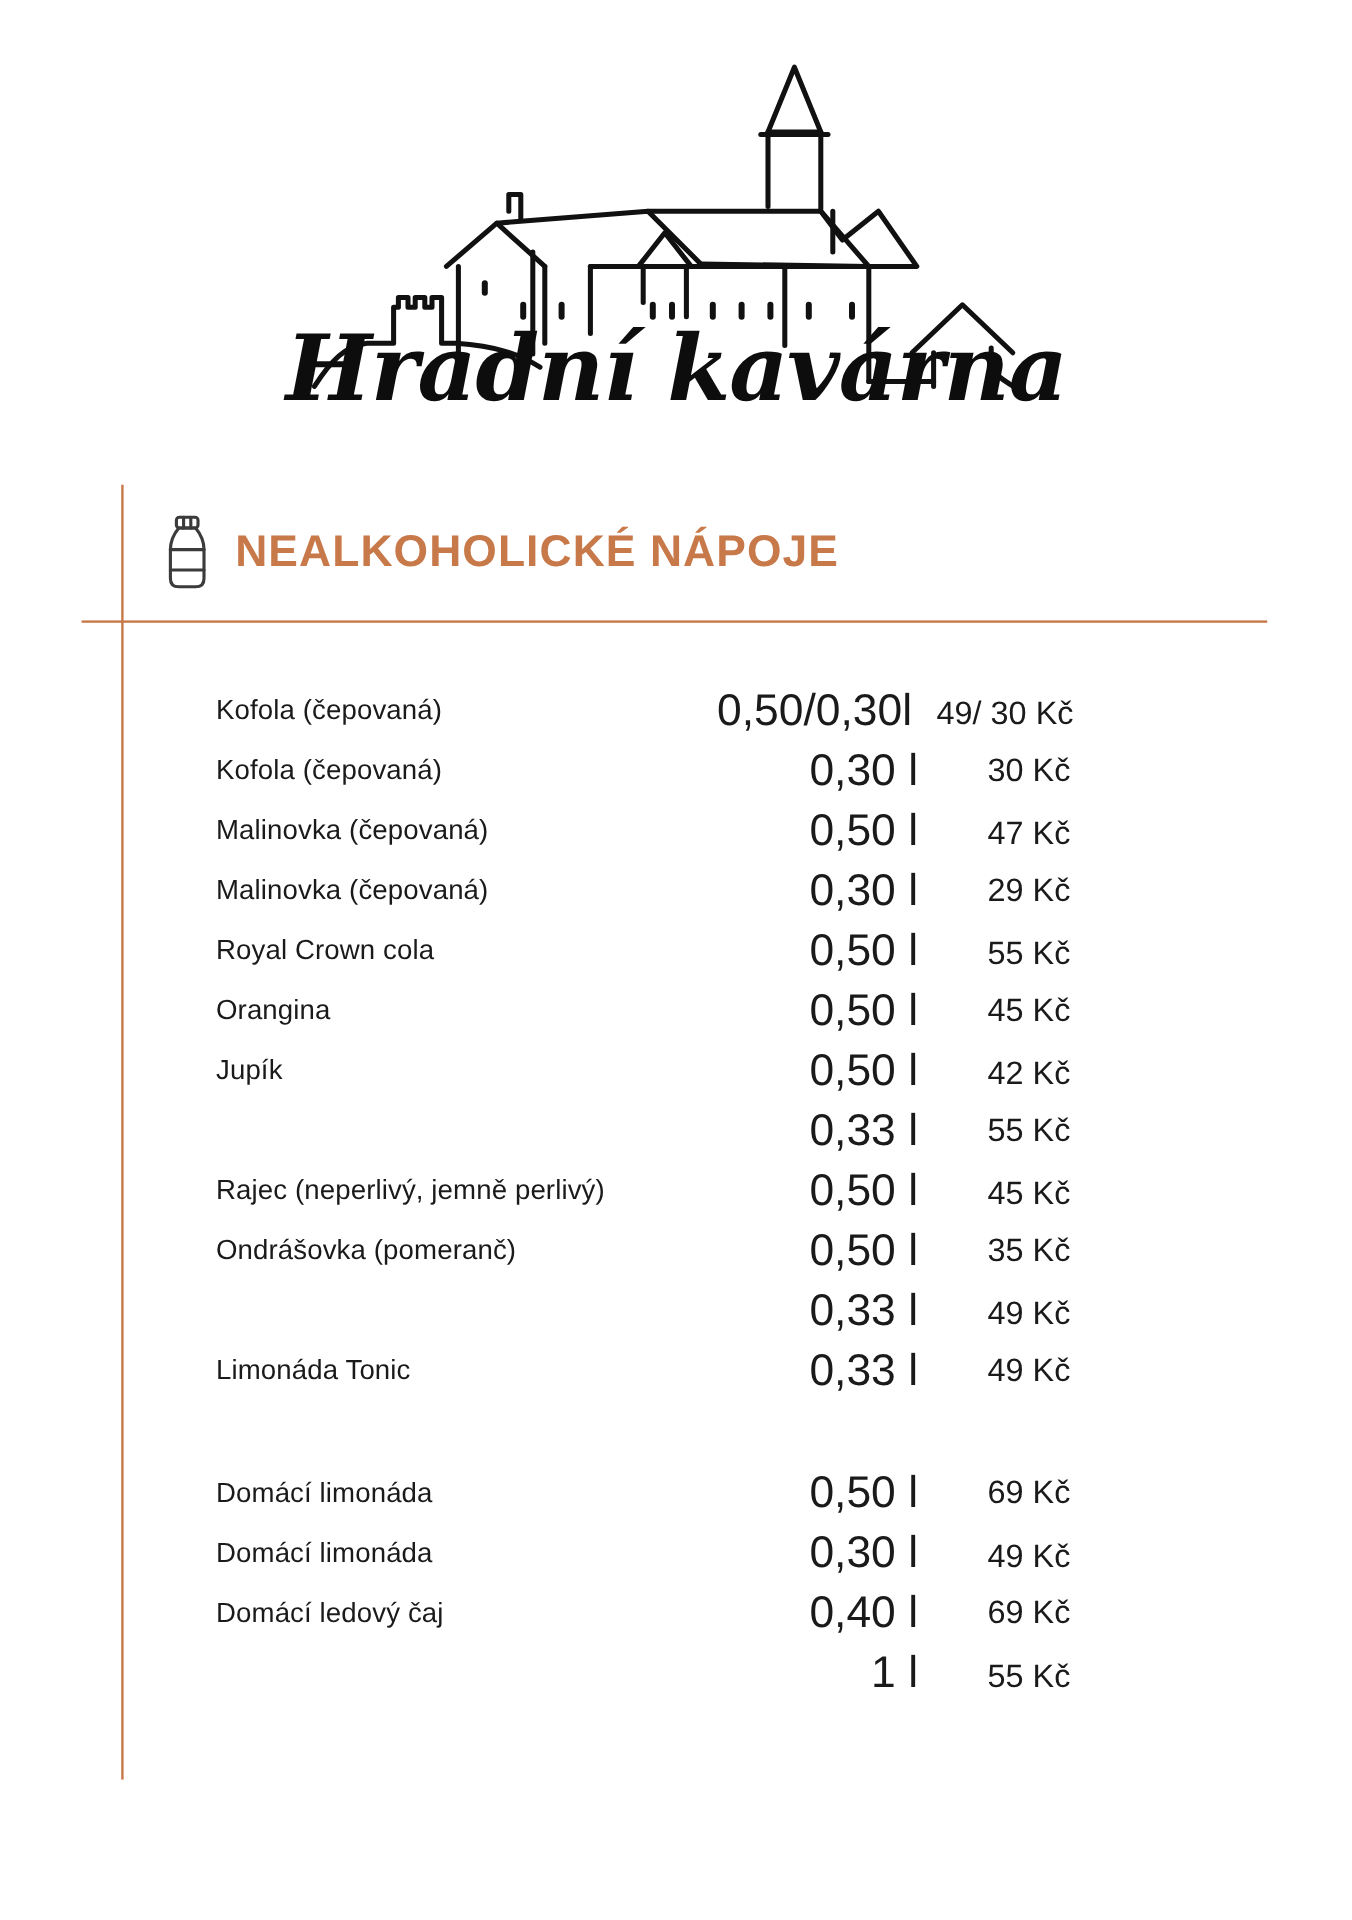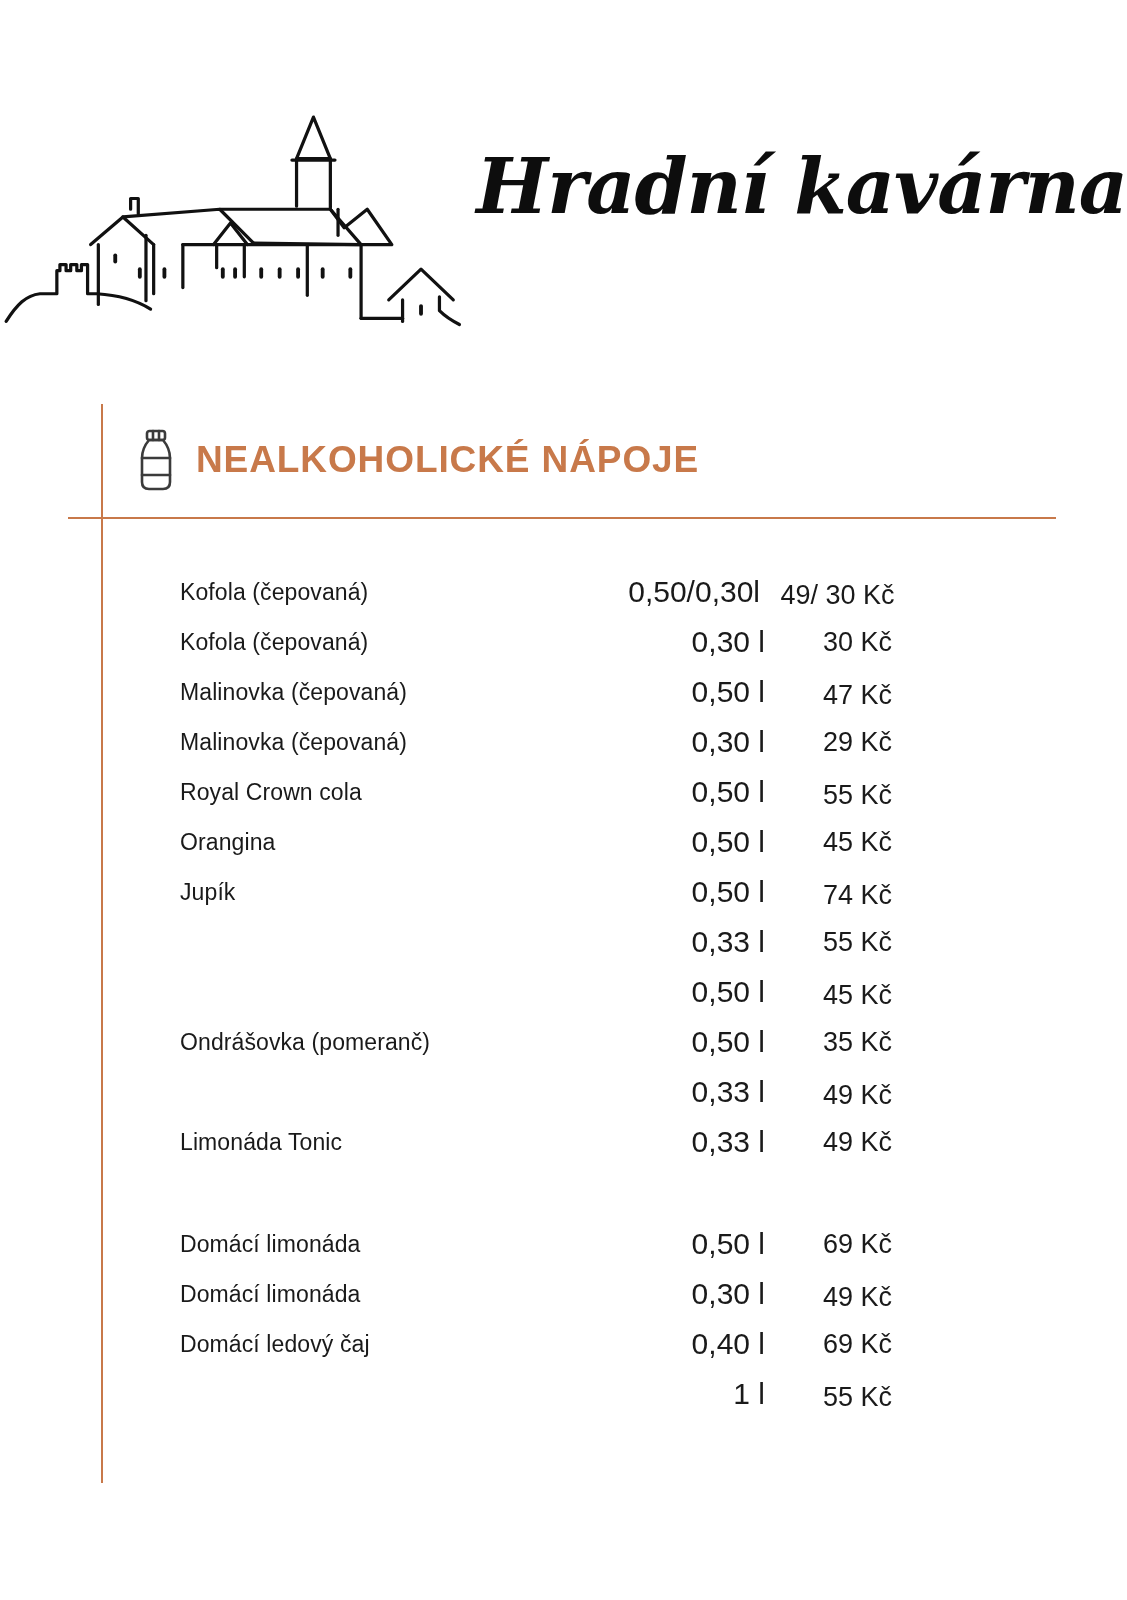--- a/index.html
+++ b/index.html
@@ -18,21 +18,21 @@
     overflow:hidden;
   }
 
   
   .logo-block {
     position:absolute;
     left:0; top:50px;
     width:1127px;
     height:340px;
     display:flex;
-    flex-direction:row;
+    flex-direction:column;
     align-items:center;
   }
   .castle-art { display:block; }
   .brand-script {
     font-family:"DejaVu Serif", serif;
     font-style:italic;
     font-size:76px;
     font-weight:700;
     letter-spacing:-1px;
     color:#0d0d0d;
@@ -95,21 +95,21 @@
     letter-spacing:0.1px;
     white-space:nowrap;
   }
 
   .item-volume {
     position:absolute;
     left:380px; top:50%;
     transform:translateY(-50%);
     width:205px;
     text-align:right;
-    font-size:30px;
+    font-size:37px;
     white-space:nowrap;
   }
   .item-price {
     position:absolute;
     left:600px; top:50%;
     transform:translateY(-50%);
     width:155px;
     text-align:center;
     font-size:27px;
     white-space:nowrap;
@@ -220,27 +220,28 @@
       <div class="item-price">55 Kč</div>
     </div>
     <div class="menu-row">
       <div class="item-name">Orangina</div>
       <div class="item-volume">0,50 l</div>
       <div class="item-price">45 Kč</div>
     </div>
     <div class="menu-row">
       <div class="item-name">Jupík</div>
       <div class="item-volume">0,50 l</div>
-      <div class="item-price">74 Kč</div>
+      <div class="item-price">42 Kč</div>
     </div>
     <div class="menu-row">
       <div class="item-volume">0,33 l</div>
       <div class="item-price">55 Kč</div>
     </div>
     <div class="menu-row">
+      <div class="item-name">Rajec (neperlivý, jemně perlivý)</div>
       <div class="item-volume">0,50 l</div>
       <div class="item-price">45 Kč</div>
     </div>
     <div class="menu-row">
       <div class="item-name">Ondrášovka (pomeranč)</div>
       <div class="item-volume">0,50 l</div>
       <div class="item-price">35 Kč</div>
     </div>
     <div class="menu-row">
       <div class="item-volume">0,33 l</div>

